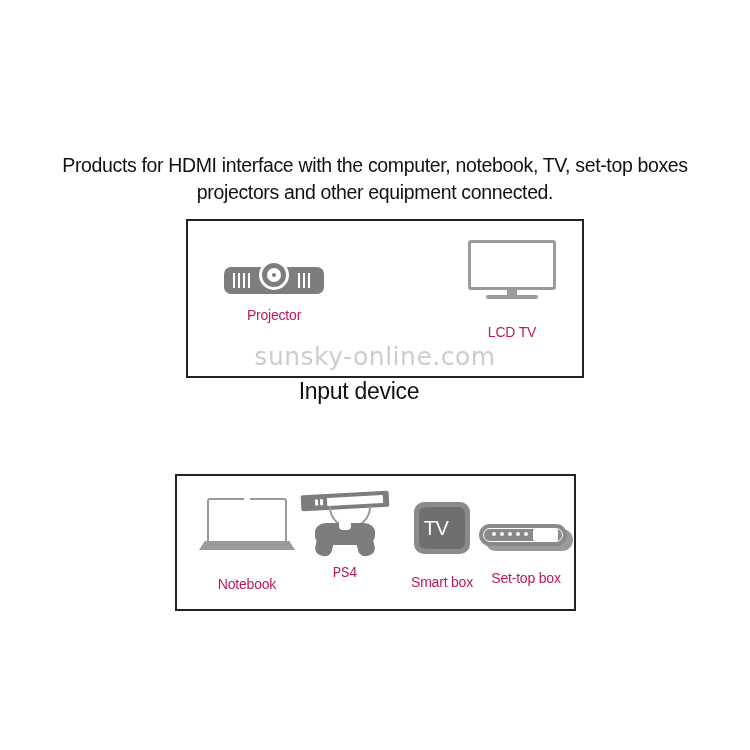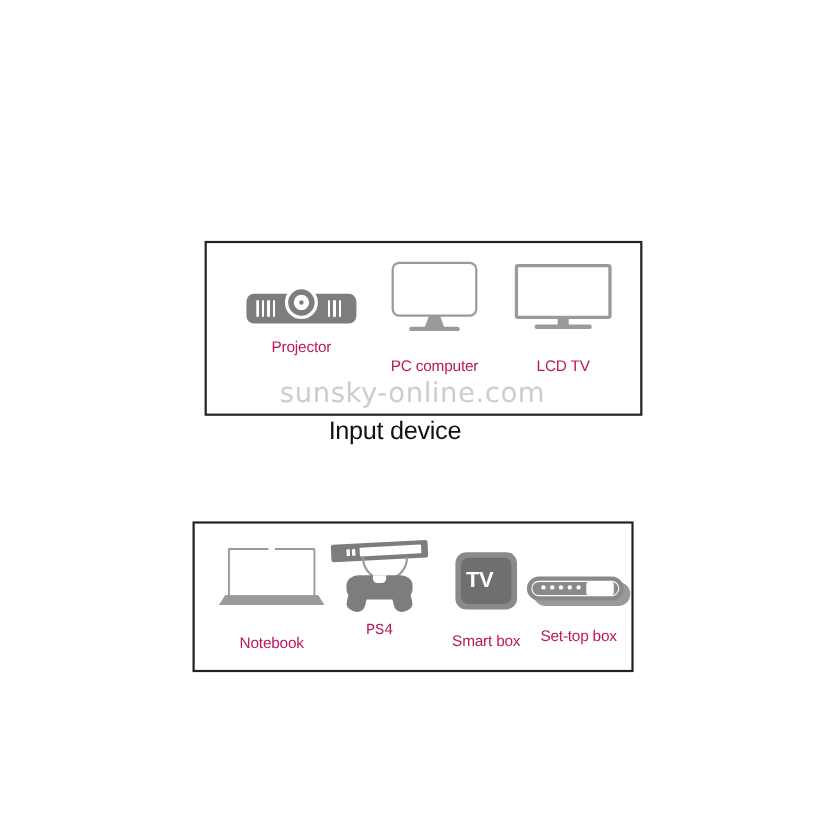--- a/index.html
+++ b/index.html
@@ -324,21 +324,21 @@
   }
   .sb-text {
     position: absolute;
     left: 0; top: 0;
     width: 44px; height: 52px;
     display: flex;
     align-items: center;
     justify-content: center;
     color: #ffffff;
     font-size: 20px;
-    font-weight: bold;
+    font-weight: normal;
     letter-spacing: -0.5px;
   }
 
   
   .stb-wrap { width: 94px; height: 34px; }
   .stb-shadow {
     position: absolute;
     left: 6px; top: 9px;
     width: 88px; height: 22px;
     background: #9a9a9a;
@@ -378,44 +378,40 @@
     background: #ffffff;
     border-radius: 2px;
   }
 </style>
 </head>
 <body>
 
 <div class="page">
 
 
+  <div class="subtitle">
+    <span class="line1">Products for HDMI interface with the computer, notebook, TV, set-top boxes</span>
+    <span class="line2">projectors and other equipment connected.</span>
+  </div>
 
   <div class="device-box" id="input-box">
     <div class="row">
 
       <div class="device" style="left:12px; top:36px; width:148px;">
         <div class="art proj-wrap">
           <div class="proj-body"></div>
           <div class="proj-vent left"></div>
           <div class="proj-vent right"></div>
           <div class="proj-lens-outer"></div>
           <div class="proj-lens-inner"></div>
           <div class="proj-lens-dot"></div>
         </div>
         <div class="caption">Projector</div>
       </div>
 
-      <div class="device" style="left:130px; top:17px; width:154px;">
-        <div class="art pc-wrap">
-          <div class="pc-screen"></div>
-          <div class="pc-neck"></div>
-          <div class="pc-base"></div>
-        </div>
-        <div class="caption" style="margin-top:22px;">PC computer</div>
-      </div>
 
       <div class="device" style="left:256px; top:19px; width:136px;">
         <div class="art tv-wrap">
           <div class="tv-screen"></div>
           <div class="tv-neck"></div>
           <div class="tv-base"></div>
         </div>
         <div class="caption" style="margin-top:24px;">LCD TV</div>
       </div>
 

